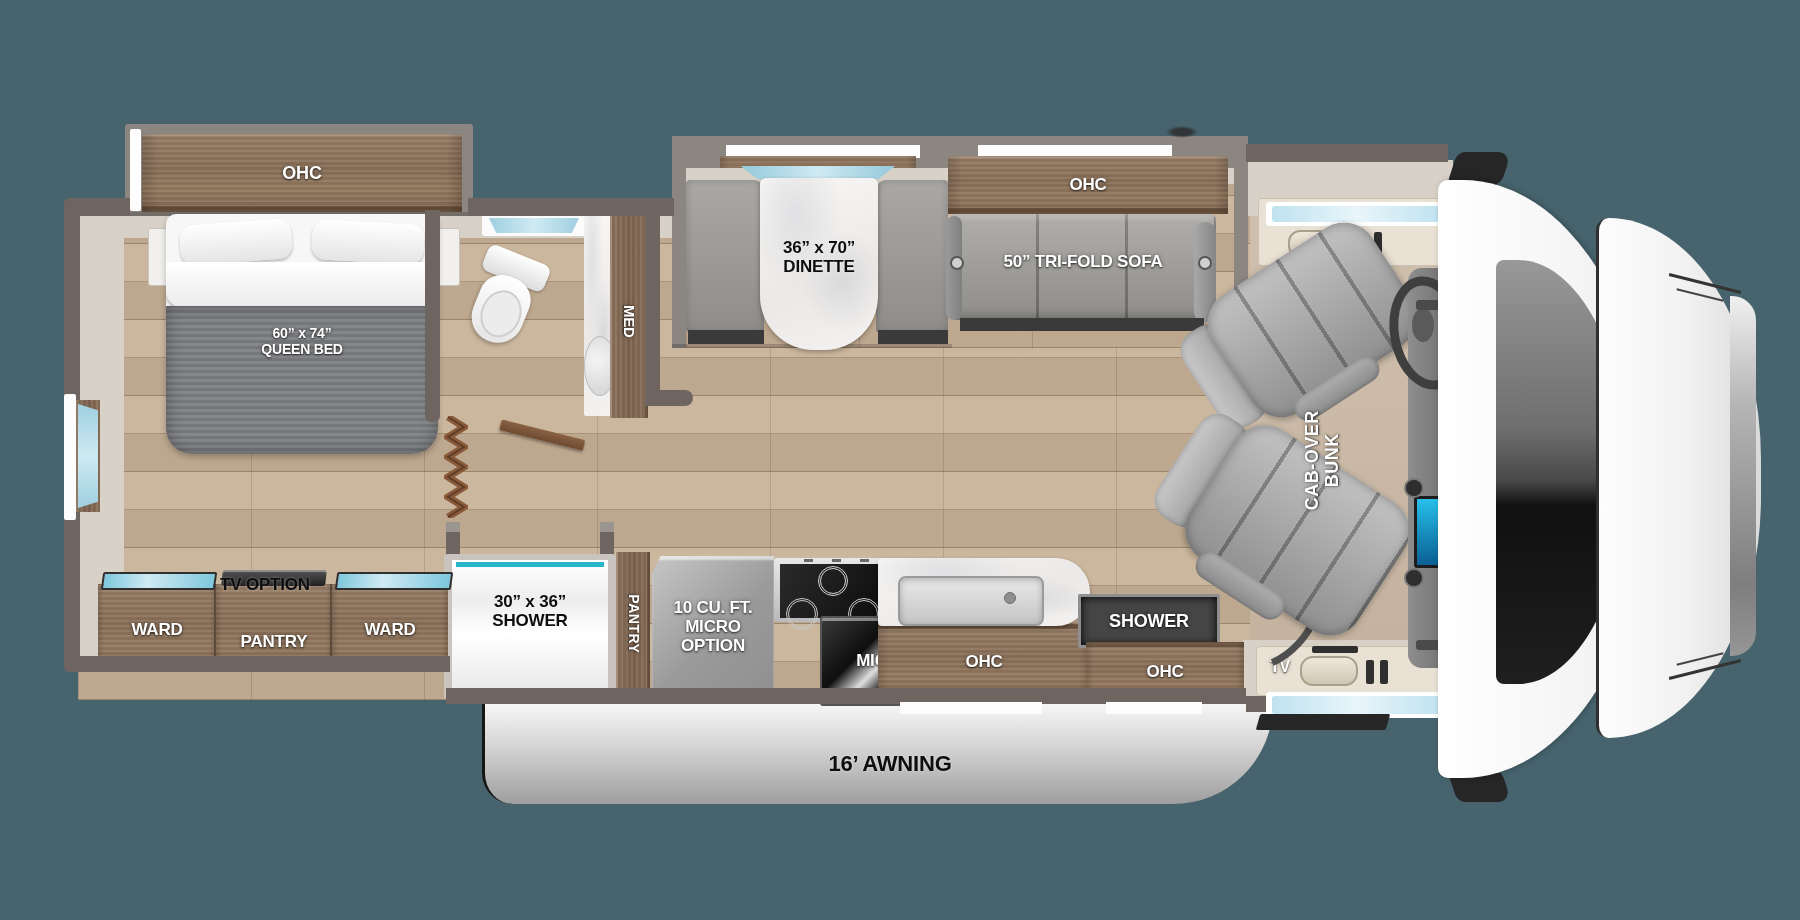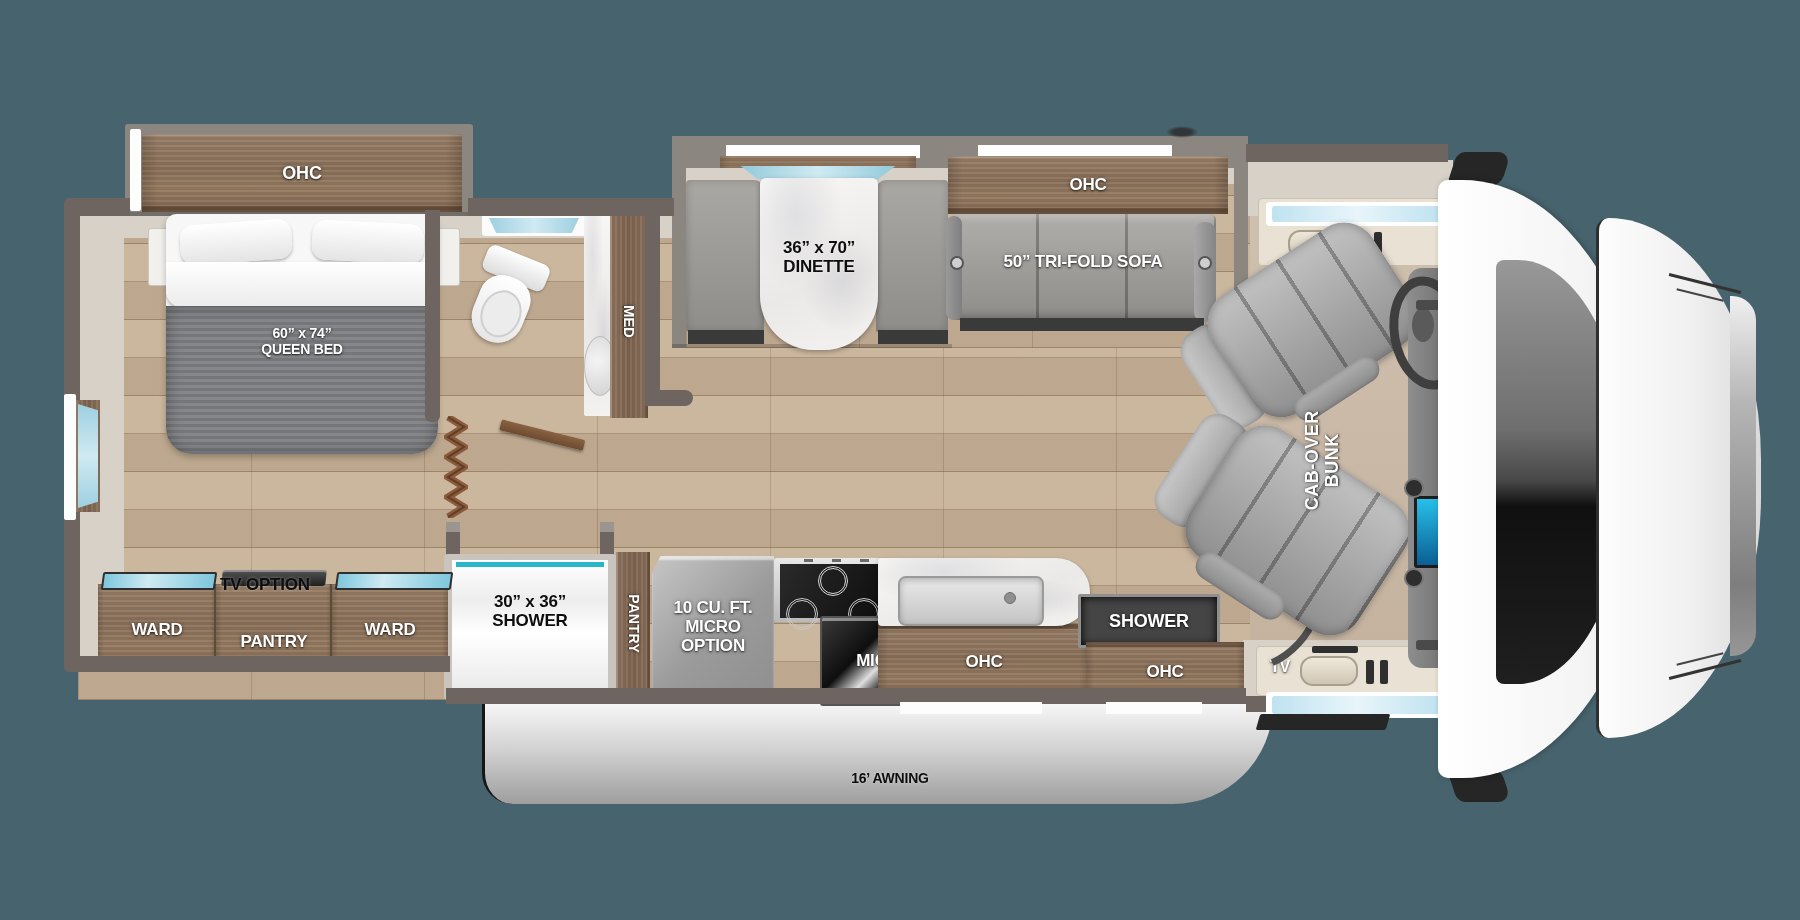--- a/index.html
+++ b/index.html
@@ -38,21 +38,21 @@
   .flexc{display:flex;align-items:center;justify-content:center;}
 </style>
 </head>
 <body>
 
 <div id="stage">
 
   <div class="abs" style="left:482px;top:704px;width:788px;height:100px;border-left:3px solid #161616;
               background:linear-gradient(180deg,#f6f6f6,#d2d2d2 45%,#9e9e9e);
               border-radius:0 0 110px 34px;"></div>
-  <div class="abs lbl dk" style="left:640px;top:752px;width:500px;font-size:14px;margin-top:19px;">16’ AWNING</div>
+  <div class="abs lbl dk" style="left:640px;top:752px;width:500px;font-size:22px;">16’ AWNING</div>
 
   <div class="abs floorwood" style="left:78px;top:214px;width:1172px;height:486px;"></div>
   <div class="abs cabfloor" style="left:1250px;top:214px;width:198px;height:488px;"></div>
   <div class="abs beige" style="left:78px;top:214px;width:46px;height:446px;"></div>
   <div class="abs beige" style="left:78px;top:214px;width:600px;height:24px;"></div>
   <div class="abs beige" style="left:1243px;top:160px;width:210px;height:56px;"></div>
   <div class="abs beige" style="left:1243px;top:640px;width:210px;height:60px;"></div>
 
   <div class="abs slidewall" style="left:125px;top:124px;width:348px;height:92px;border-radius:3px;
               box-shadow:inset 0 -4px 0 rgba(0,0,0,.18);"></div>

